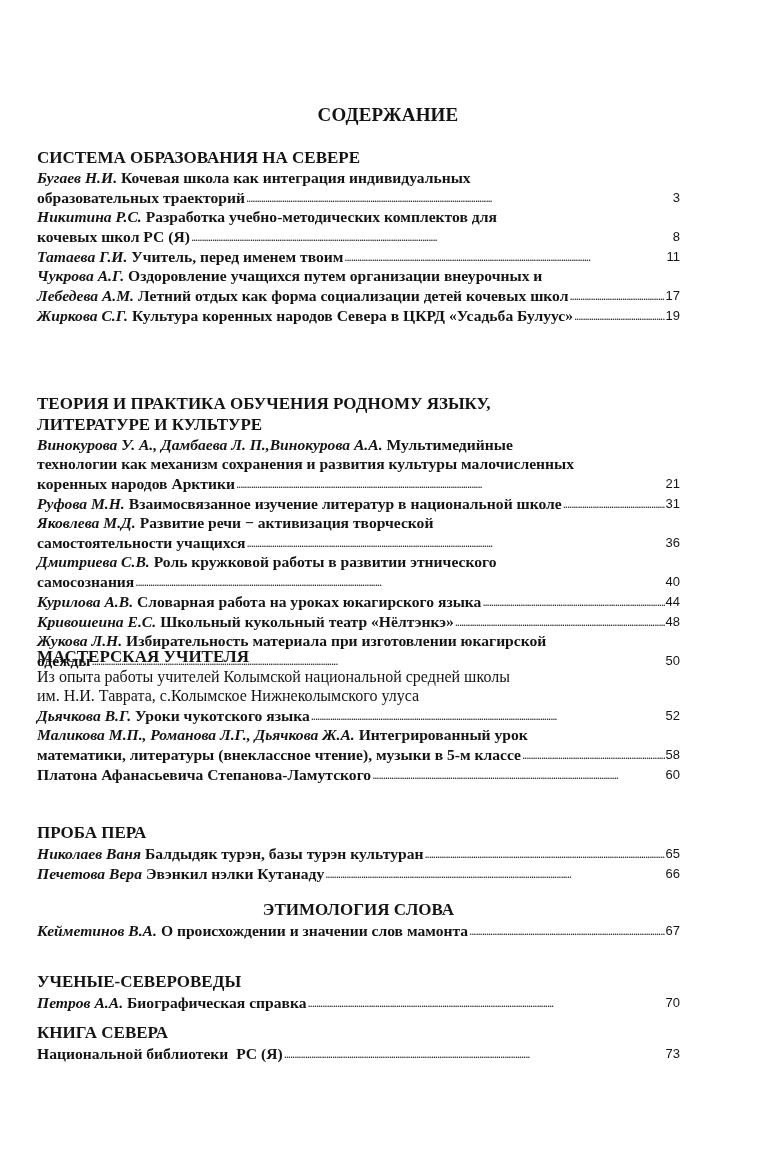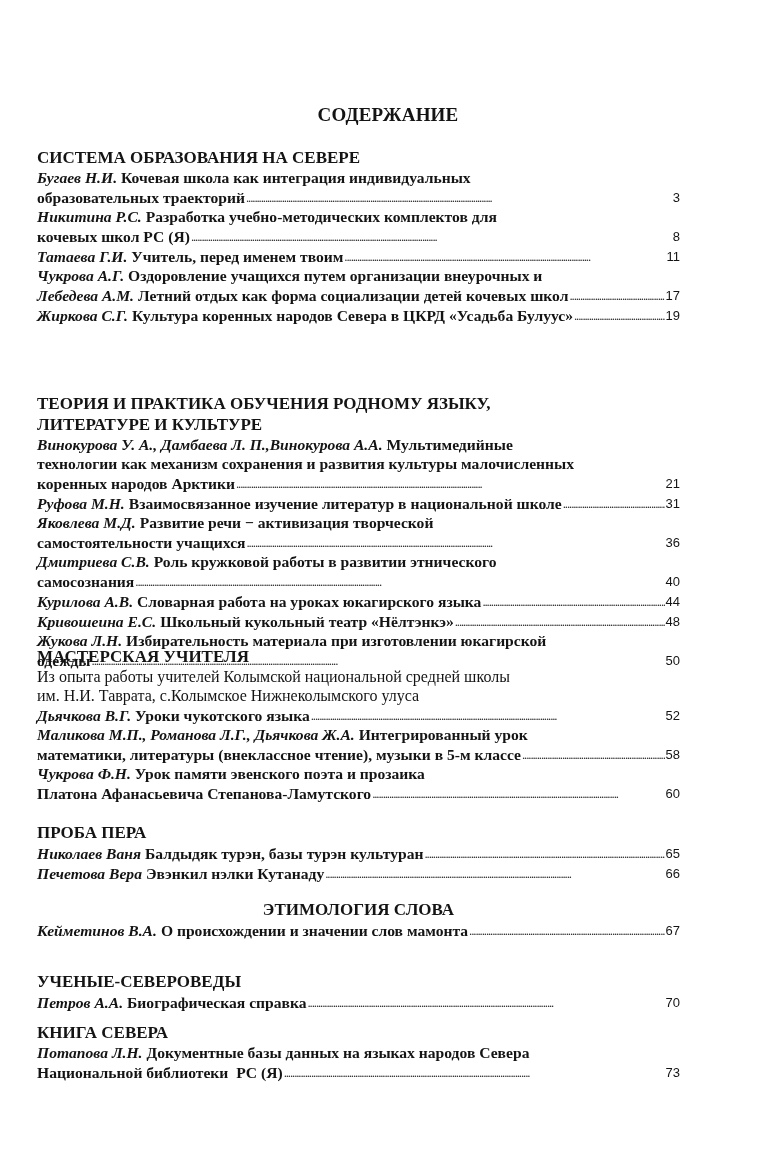--- a/index.html
+++ b/index.html
@@ -181,24 +181,20 @@
           <span class="title-text">Интегрированный урок</span>
         </div>
       <div class="line">
           <span class="title-text">математики, литературы (внеклассное чтение), музыки в 5-м классе</span>
           <span class="leader"></span>
           <span class="page-num">58</span>
         </div>
     </div>
     <div class="entry">
       <div class="line">
-          <span class="author">Чукрова Ф.Н.</span>
-          <span class="title-text">Урок памяти эвенского поэта и прозаика</span>
-        </div>
-      <div class="line">
           <span class="title-text">Платона Афанасьевича Степанова-Ламутского</span>
           <span class="leader"></span>
           <span class="page-num">60</span>
         </div>
     </div>
   </div>
 
   <div class="section" style="top:814px;">
     <div class="sec-head">ПРОБА ПЕРА</div>
     <div class="entry">
@@ -240,24 +236,20 @@
           <span class="leader"></span>
           <span class="page-num">70</span>
         </div>
     </div>
   </div>
 
   <div class="section" style="top:1014px;">
     <div class="sec-head">КНИГА СЕВЕРА</div>
     <div class="entry">
       <div class="line">
-          <span class="author">Потапова Л.Н.</span>
-          <span class="title-text">Документные базы данных на языках народов Севера</span>
-        </div>
-      <div class="line">
           <span class="title-text" style="white-space:pre;">Национальной библиотеки  РС (Я)</span>
           <span class="leader"></span>
           <span class="page-num">73</span>
         </div>
     </div>
   </div>
 
 </div>
 
 </body></html>

